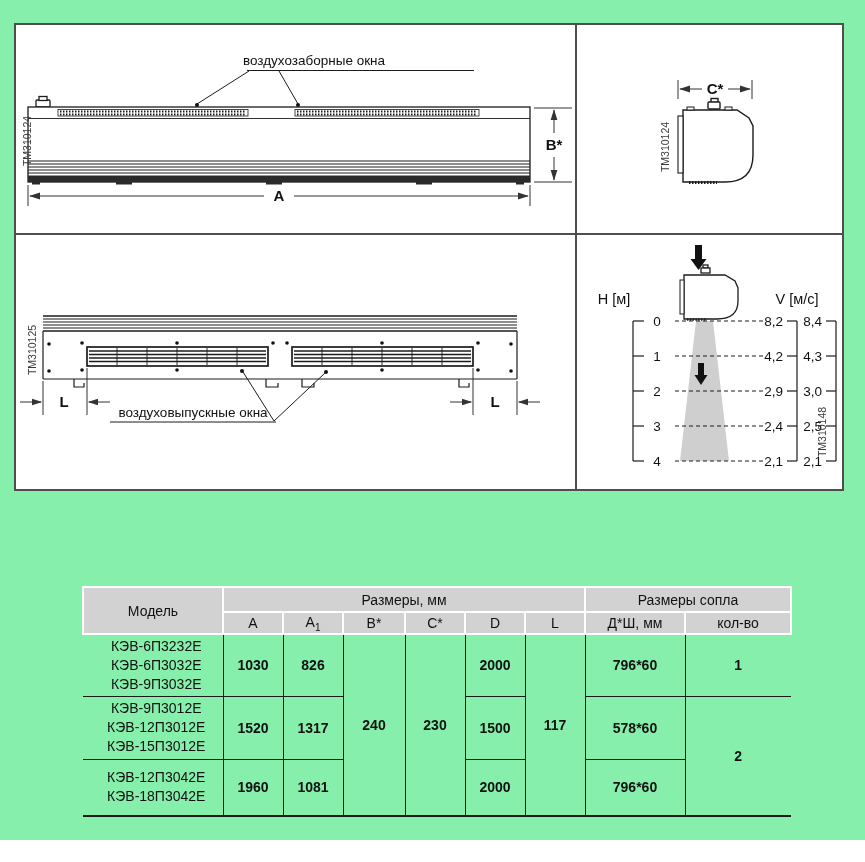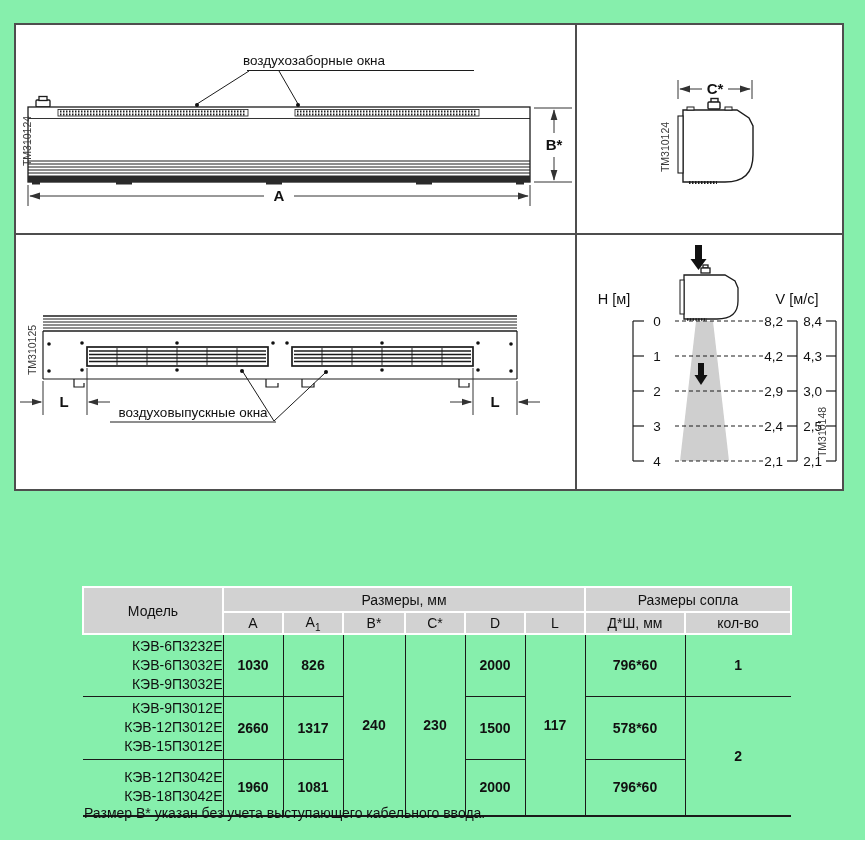--- a/index.html
+++ b/index.html
@@ -17,21 +17,21 @@
   .axlabel{font-size:14.5px;}
   .axnum{font-size:13.5px;}
 
   .spec-table{position:absolute;left:82px;top:563px;}
   table{border-collapse:collapse;table-layout:fixed;font-size:14px;margin-top:23px;}
   th{background:#d2d2d2;font-weight:normal;border:2px solid #fff;padding:0;}
   .th-g1{height:25px;}
   .th-g2{height:22px;}
   td{padding:0;text-align:center;vertical-align:middle;}
   td.v{border-left:1px solid #1a1a1a;font-weight:bold;}
-  td.model{text-align:right;padding-left:7px;line-height:19px;}
+  td.model{text-align:center;padding-left:7px;line-height:19px;}
   tr.r1 td.sep, tr.r2 td.sep{border-bottom:1px solid #1a1a1a;}
   tr.r3 td, td.thick{border-bottom:2px solid #1a1a1a;}
   .notes{position:absolute;left:84px;top:803px;font-size:14px;line-height:20px;}
   sub{font-size:10px;}
 </style>
 </head>
 <body>
 
 <div class="sheet">
 
@@ -347,37 +347,36 @@
           <td class="v thick" rowspan="3">117</td>
           <td class="v sep">796*60</td>
           <td class="v sep">1</td>
         </tr>
         <tr class="r2" style="height:63px">
           <td class="model sep">
             <div>КЭВ-9П3012Е</div>
             <div>КЭВ-12П3012Е</div>
             <div>КЭВ-15П3012Е</div>
           </td>
-          <td class="v sep">2660</td>
+          <td class="v sep">1520</td>
           <td class="v sep">1317</td>
           <td class="v sep">1500</td>
           <td class="v sep">578*60</td>
           <td class="v thick" rowspan="2">2</td>
         </tr>
         <tr class="r3" style="height:57px">
           <td class="model">
             <div>КЭВ-12П3042Е</div>
             <div>КЭВ-18П3042Е</div>
           </td>
           <td class="v">1960</td>
           <td class="v">1081</td>
           <td class="v">2000</td>
           <td class="v">796*60</td>
         </tr>
       </tbody>
     </table>
   </div>
 
   <div class="notes">
-    <div>Размер B* указан без учета выступающего кабельного ввода.</div>
   </div>
 
 </div>
 
 </body></html>

